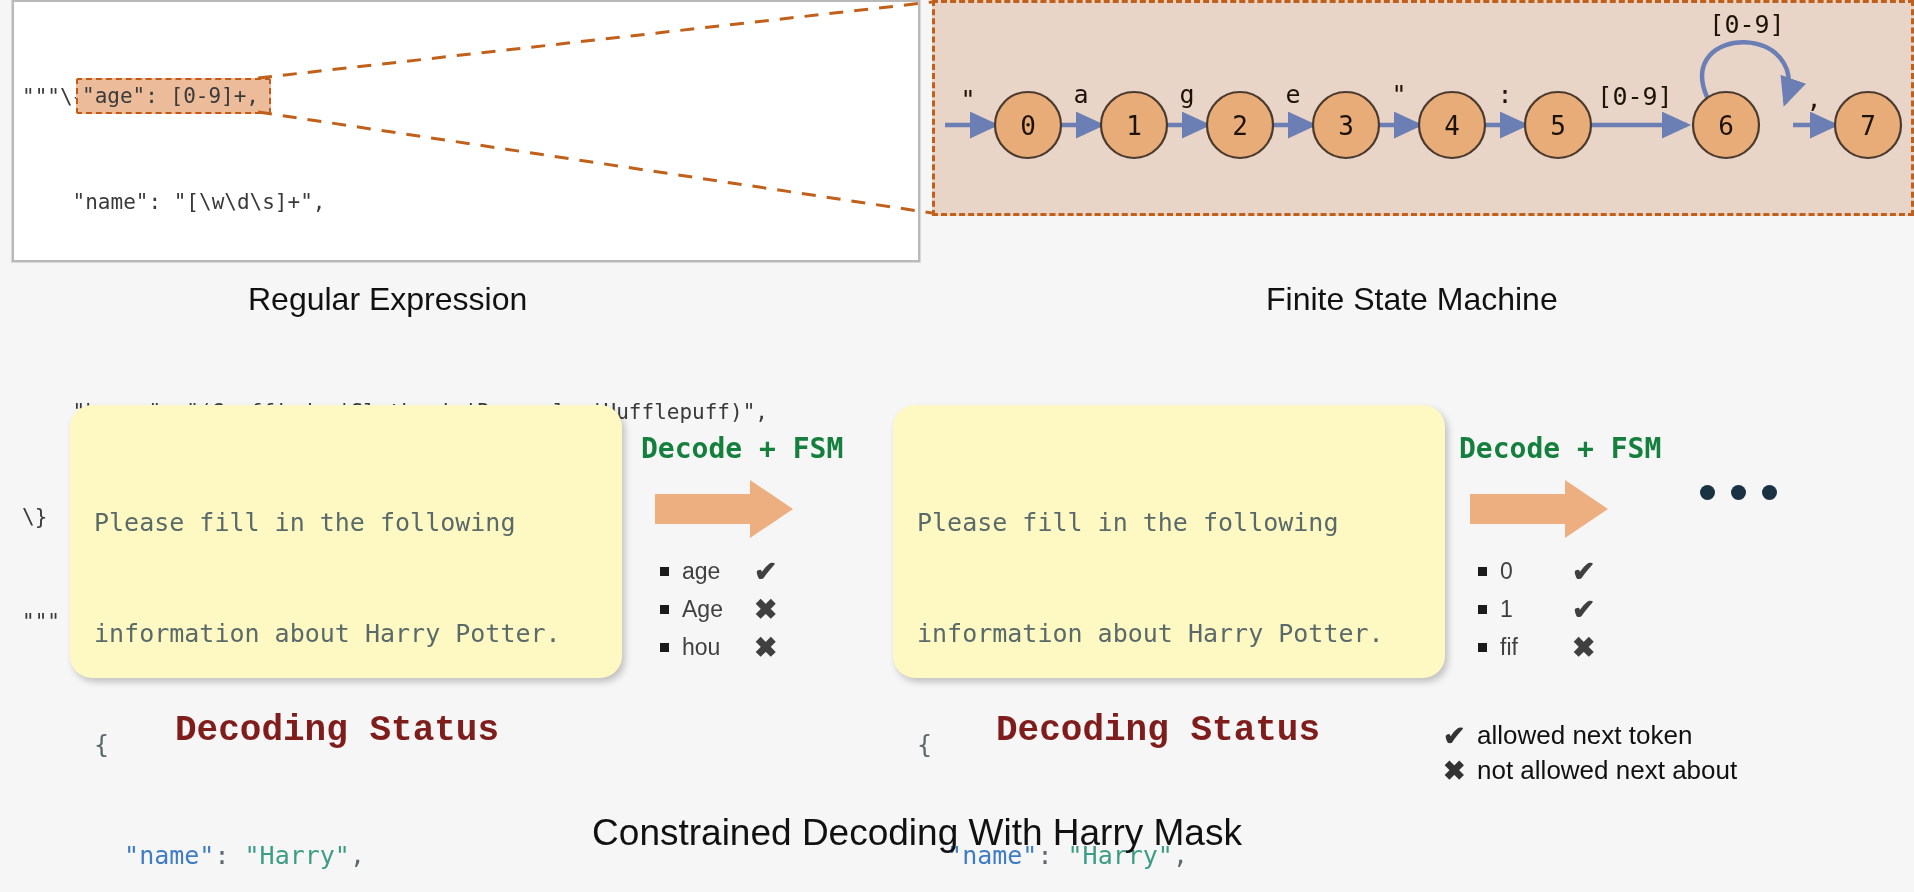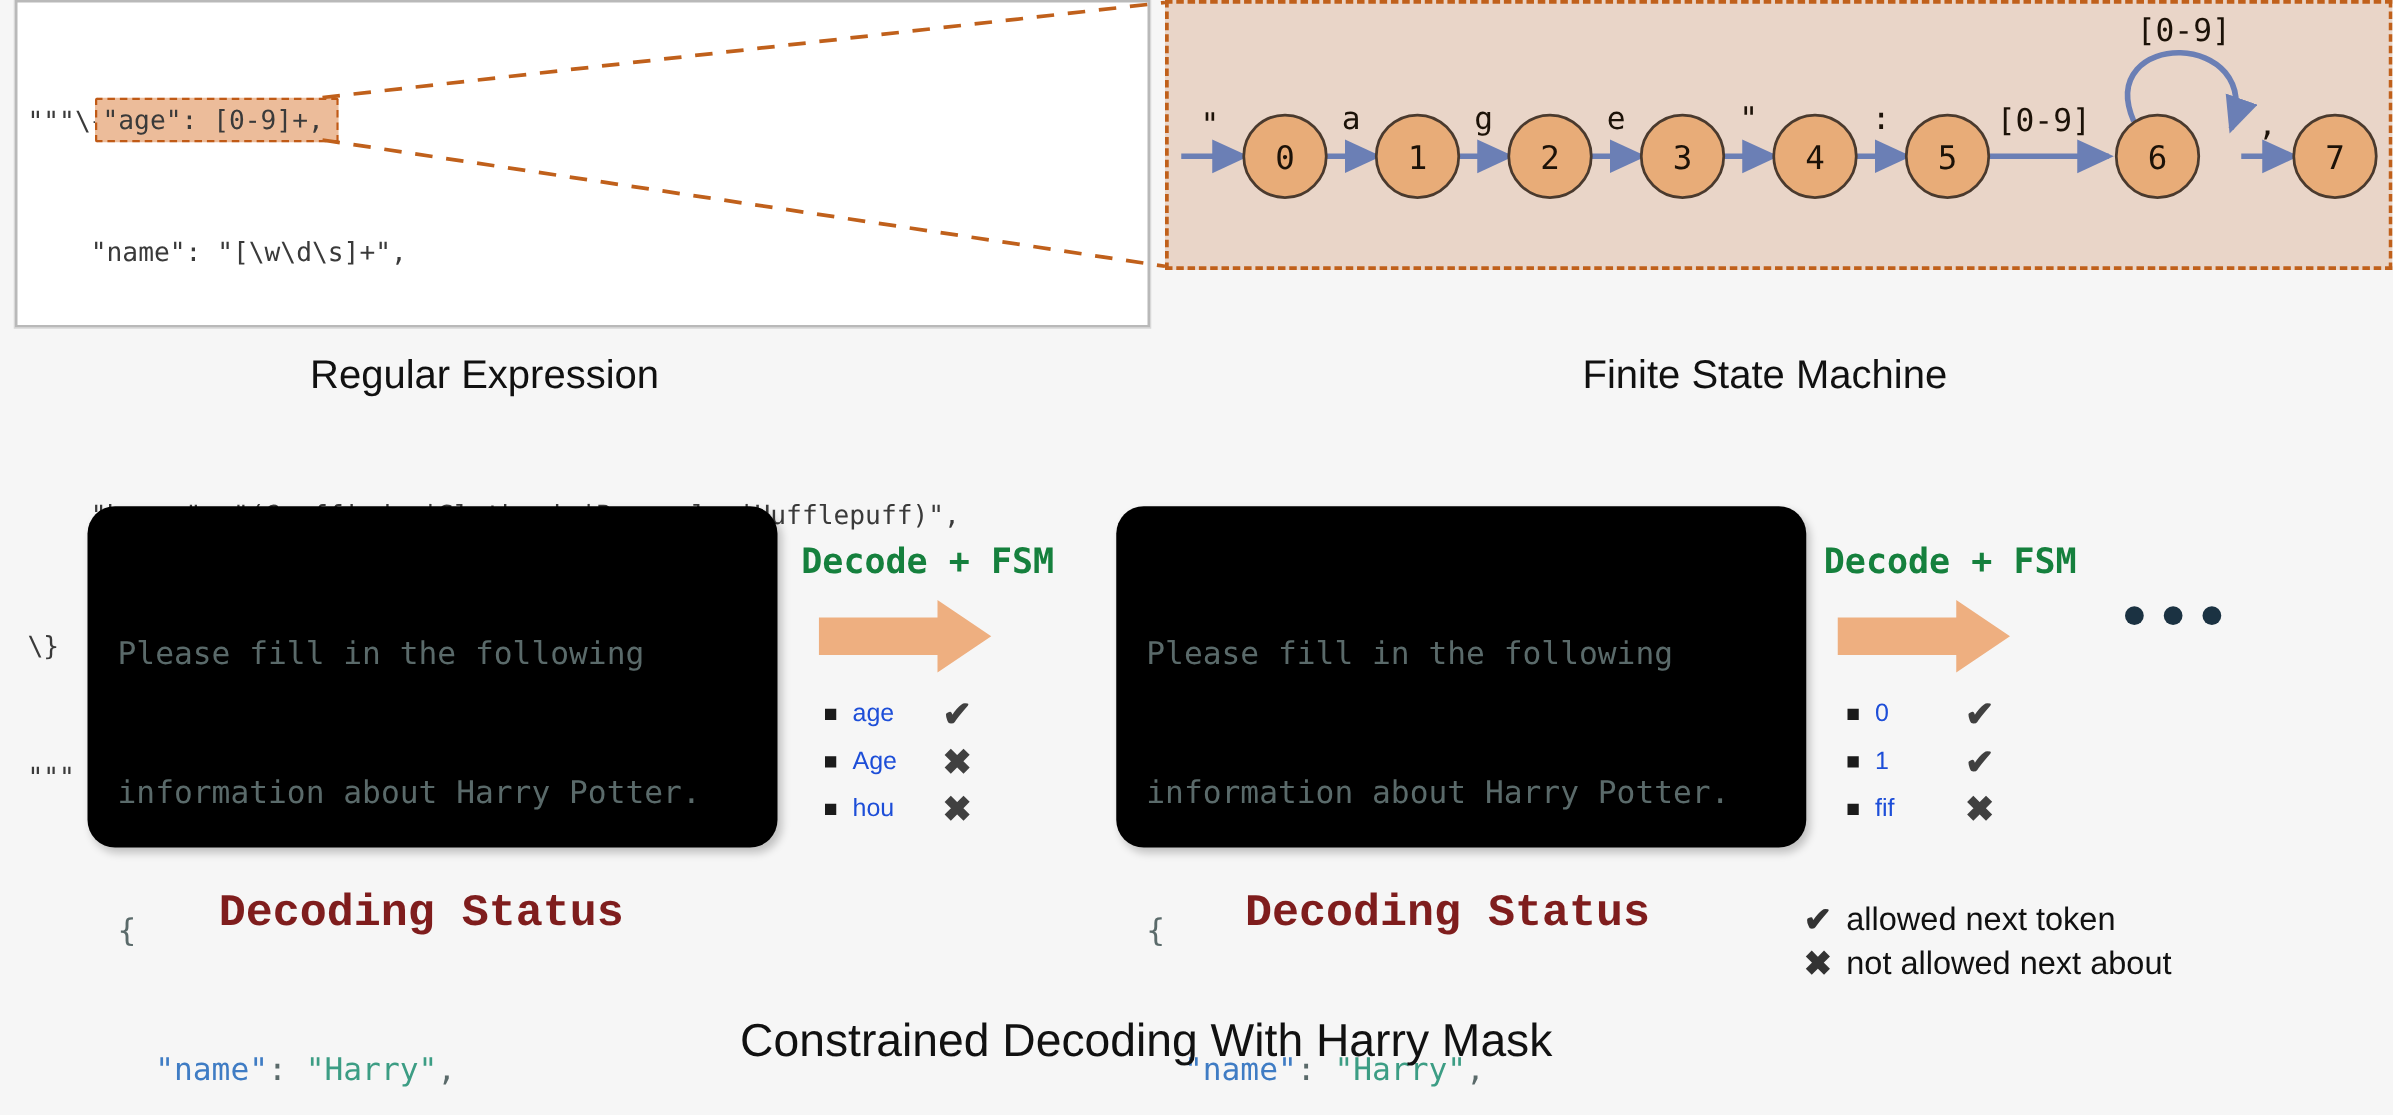--- a/index.html
+++ b/index.html
@@ -74,21 +74,21 @@
     font-size: 32px;
     color: #111;
     white-space: nowrap;
   }
   #caption-regex { left: 248px; top: 281px; }
   #caption-fsm   { left: 1266px; top: 281px; }
 
   
   .prompt-box {
     position: absolute;
-    background: #000000;
+    background: #fef9c3;
     border-radius: 22px;
     box-shadow: 3px 4px 7px rgba(0,0,0,0.22);
     box-sizing: border-box;
   }
   #prompt-box-1 { left: 70px;  top: 405px; width: 552px; height: 273px; }
   #prompt-box-2 { left: 893px; top: 405px; width: 552px; height: 273px; }
   .prompt-code {
     position: absolute;
     left: 24px; top: 25px;
     font-family: "DejaVu Sans Mono", monospace;
@@ -133,22 +133,22 @@
   }
   .token-bullet {
     width: 9px; height: 9px;
     background: #1b1b1b;
     margin-right: 13px;
     flex: 0 0 auto;
   }
   .token-name {
     display: inline-block;
     min-width: 68px;
-    font-size: 20px;
-    color: #1d4ed8;
+    font-size: 23px;
+    color: #404040;
   }
   .token-mark {
     font-size: 28px;
     color: #404040;
     font-weight: bold;
     margin-left: 4px;
   }
 
   
   #ellipsis {

